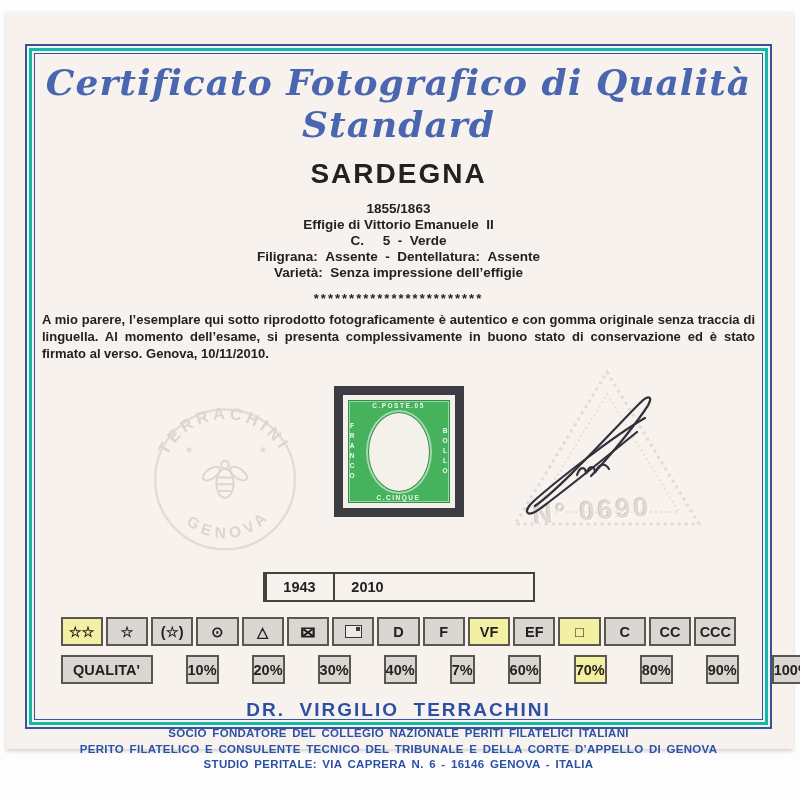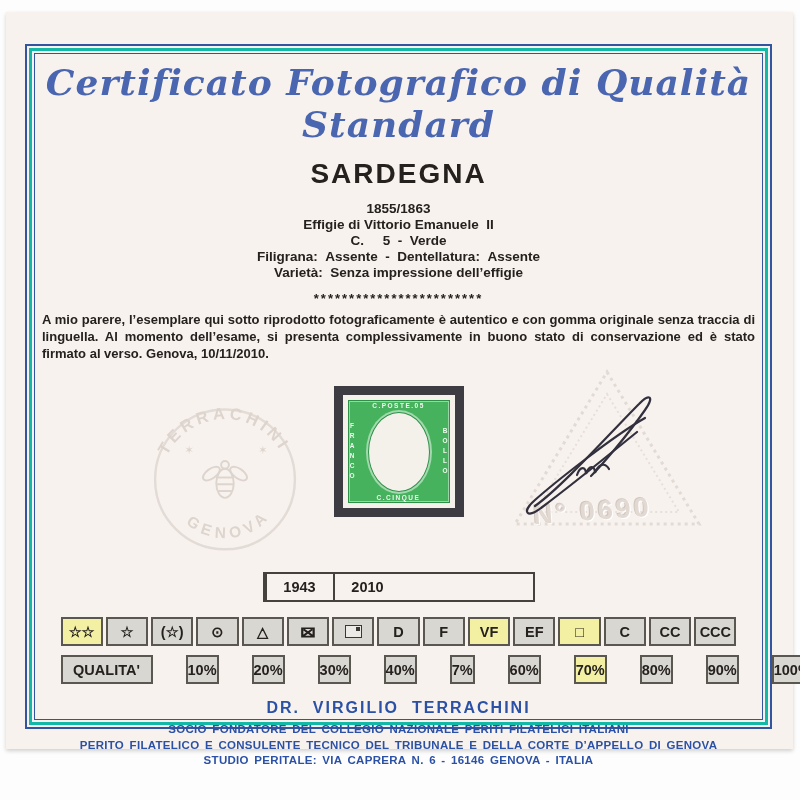--- a/index.html
+++ b/index.html
@@ -64,21 +64,21 @@
         font-weight:bold;font-size:14.5px;color:#24211e;}
   .gcell.hl{background:#f4f0a3;}
   .qual-table .glabel{flex:0 0 88px;}
   .wide{display:inline-block;transform:scaleX(1.35);}
   .frag-icon{position:relative;display:inline-block;width:15px;height:11px;
         border:1.5px solid #3a3834;background:#eceae6;}
   .frag-dot{position:absolute;right:1px;top:1px;width:4px;height:4px;background:#3a3834;}
 
   
   .footer{margin-top:15px;color:#2b51a6;font-weight:bold;}
-  .f-name{font-size:16px;letter-spacing:2px;margin-bottom:5px;}
+  .f-name{font-size:19px;letter-spacing:2px;margin-bottom:5px;}
   .f-line{font-size:11.5px;line-height:15.5px;letter-spacing:.3px;word-spacing:2px;}
 </style>
 </head>
 <body>
 
 <div class="canvas">
   <div class="page">
     <div class="frame">
       <div class="frame-mid">
         <div class="frame-in">

